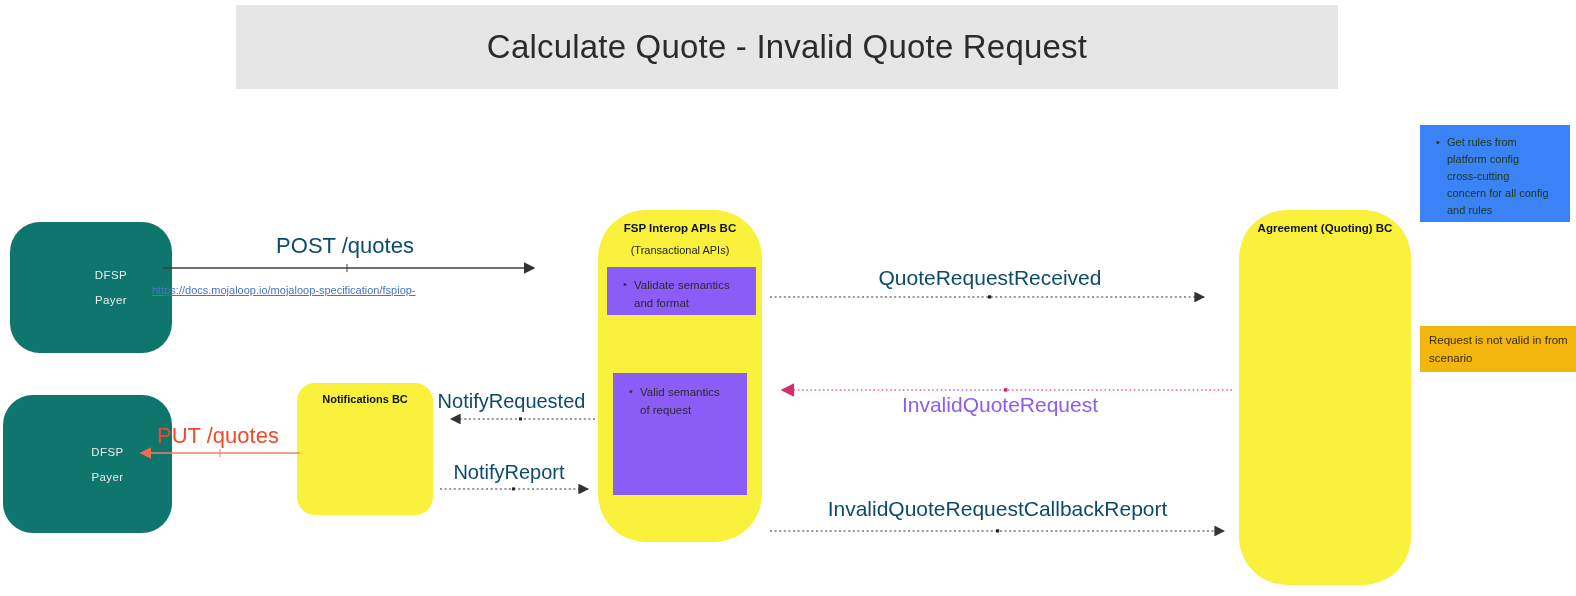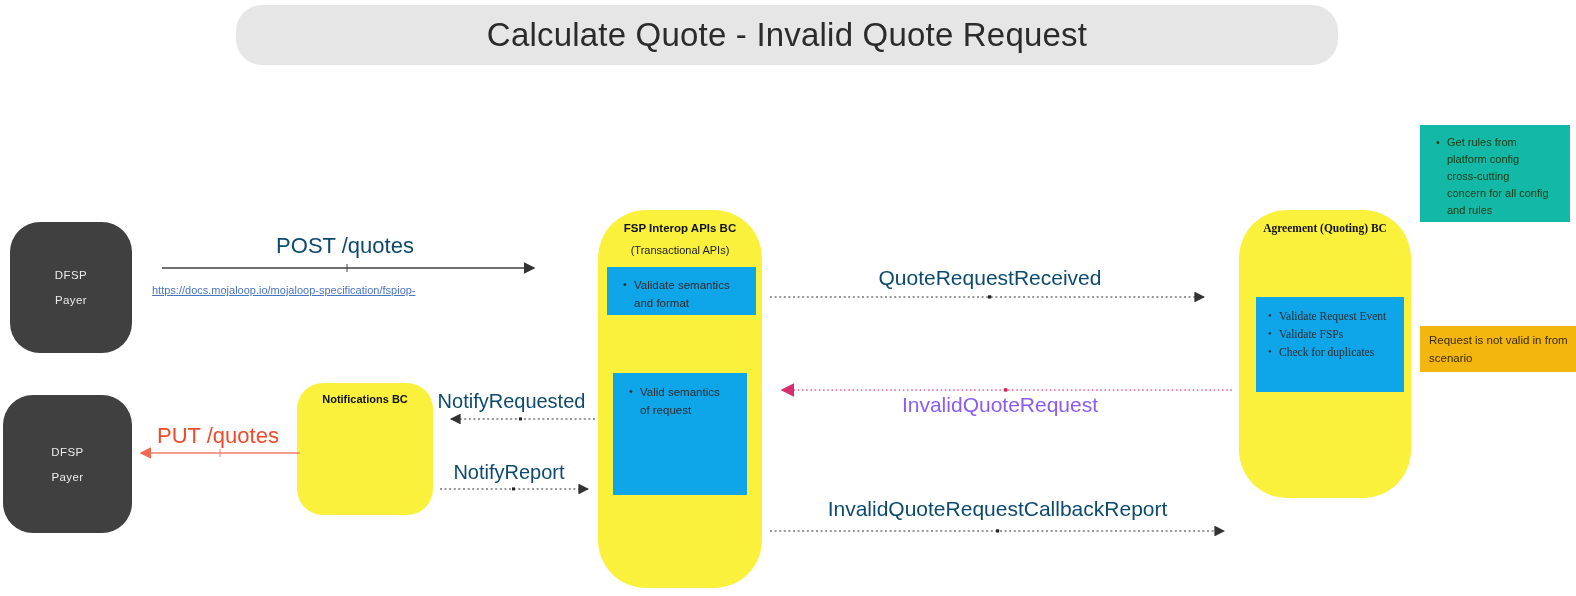--- a/index.html
+++ b/index.html
@@ -4,63 +4,63 @@
 <style>
   html,body{margin:0;padding:0;background:#ffffff;}
   #canvas{
     position:relative;width:1576px;height:596px;background:#ffffff;overflow:hidden;
     font-family:"Liberation Sans", sans-serif;color:#1d1d1d;
   }
   .abs{position:absolute;}
 
   
   .title-banner{
-    left:236px;top:5px;width:1102px;height:60px;background:#e6e6e6;
+    left:236px;top:5px;width:1102px;height:84px;background:#e6e6e6;
     display:flex;align-items:center;justify-content:center;
-    font-size:33px;color:#2b2b2b;letter-spacing:.2px;border-radius:26px;
+    font-size:33px;color:#2b2b2b;letter-spacing:.2px;
   }
 
   
   .actor{
-    background:#404040;border-radius:30px;color:#ebebeb;
+    background:#0f766e;border-radius:30px;color:#ebebeb;
     display:flex;flex-direction:column;align-items:center;justify-content:center;
-    gap:13px;font-size:11.5px;letter-spacing:.4px;
+    gap:13px;font-size:11.5px;letter-spacing:.4px;padding-left:40px;
   }
   .actor-top{left:10px;top:222px;width:122px;height:131px;}
   .actor-bottom{left:3px;top:395px;width:129px;height:138px;}
 
   
   .component{background:#faf13c;border-radius:48px;}
-  .comp-fsp{left:598px;top:210px;width:164px;height:378px;}
-  .comp-agreement{left:1239px;top:210px;width:172px;height:288px;font-family:Liberation Serif, serif;}
-  .comp-notifications{left:297px;top:383px;width:136px;height:132px;border-radius:26px;}
+  .comp-fsp{left:598px;top:210px;width:164px;height:332px;}
+  .comp-agreement{left:1239px;top:210px;width:172px;height:375px;}
+  .comp-notifications{left:297px;top:383px;width:136px;height:132px;border-radius:18px;}
   .comp-title{
     position:absolute;left:0;right:0;text-align:center;
     font-weight:bold;font-size:11.5px;color:#111;
   }
   .comp-subtitle{
     position:absolute;left:0;right:0;text-align:center;font-size:11px;color:#222;
   }
 
   
-  .gray-note{position:absolute;background:#0ea5e9;color:#2c2c2c;}
+  .gray-note{position:absolute;background:#8b5cf6;color:#2c2c2c;}
   ul.note-list{margin:0;padding:0;list-style:none;}
   ul.note-list li{
     position:relative;padding-left:13px;font-size:11.5px;line-height:1.58;
   }
   ul.note-list li::before{
     content:"\2022";position:absolute;left:2px;top:0;font-size:11px;color:#333;
   }
   .fsp-note1{left:9px;top:57px;width:149px;height:48px;padding:9px 6px 0 14px;box-sizing:border-box;}
   .fsp-note2{left:15px;top:163px;width:134px;height:122px;padding:10px 16px 8px 14px;box-sizing:border-box;}
   .agr-note{left:17px;top:87px;width:148px;height:95px;padding:10px 6px 10px 10px;box-sizing:border-box;}
 
   
   .green-note{
-    left:1420px;top:125px;width:150px;height:97px;background:#14b8a6;color:#16310e;
+    left:1420px;top:125px;width:150px;height:97px;background:#3b82f6;color:#16310e;
     padding:9px 20px 8px 14px;box-sizing:border-box;
   }
   .green-note ul.note-list li{font-size:11px;color:#1c3a10;line-height:1.55;}
   .green-note ul.note-list li::before{color:#1c3a10;}
   .orange-note{
     left:1420px;top:326px;width:156px;height:46px;background:#f2b60e;color:#3a2c05;
     font-size:11.5px;line-height:1.6;padding:5px 8px 0 9px;box-sizing:border-box;
   }
 
   
@@ -113,27 +113,20 @@
       </ul>
     </div>
   </div>
 
   <div class="abs component comp-notifications">
     <div class="comp-title" style="top:10px;font-size:11px;">Notifications BC</div>
   </div>
 
   <div class="abs component comp-agreement">
     <div class="comp-title" style="top:12px;">Agreement (Quoting) BC</div>
-    <div class="gray-note agr-note">
-      <ul class="note-list">
-        <li>Validate Request Event</li>
-        <li>Validate FSPs</li>
-        <li>Check for duplicates</li>
-      </ul>
-    </div>
   </div>
 
   <div class="abs green-note">
     <ul class="note-list">
       <li>Get rules from platform config cross-cutting concern for all config and rules</li>
     </ul>
   </div>
   <div class="abs orange-note">
     <span>Request is not valid in from scenario</span>
   </div>

